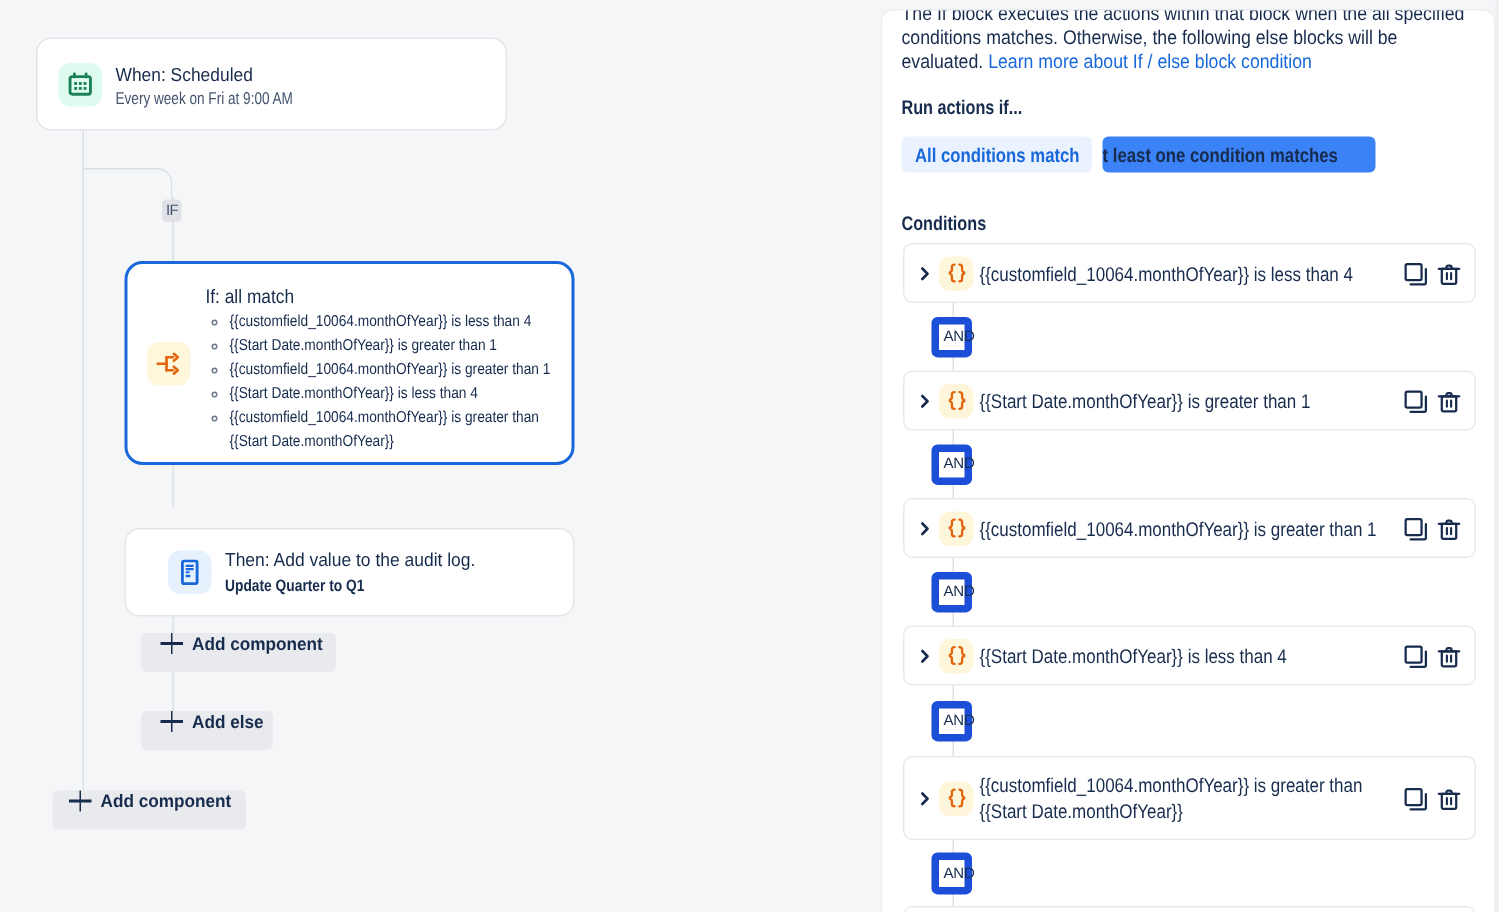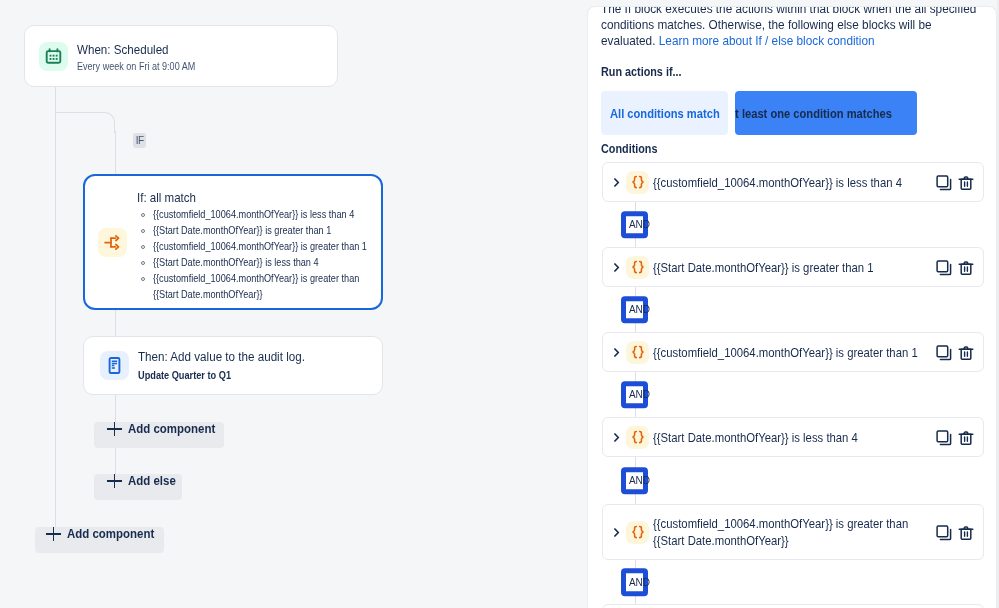--- a/index.html
+++ b/index.html
@@ -46,33 +46,33 @@
   #if-list { list-style:none; }
   #if-list { position:absolute; left:139px; top:206px; width:248px; }
   #if-list li { font-size:10.5px; color:#172b4d; line-height:16px; position:relative; padding-left:14px; letter-spacing:0px;}
   #if-list li span { display:block; transform:scaleX(0.872); transform-origin:left top; width:253px; }
   #if-list li::before {
     content:""; position:absolute; left:2px; top:6.5px; width:2.2px; height:2.2px;
     border:1px solid #6b778c; border-radius:50%; box-sizing:content-box;
   }
 
   
-  #then-card { left:83px; top:336px; width:300px; height:59px; padding-left:16px; gap:9px; }
+  #then-card { left:83px; top:352px; width:300px; height:59px; padding-left:28px; gap:9px; }
   #then-card .card-icon { background:#e7f0fd; }
   #then-card .card-sub { font-weight:bold; color:#172b4d;}
 
   
   .vline { position:absolute; background:#dcdfe4; width:1px; }
   .elbow { position:absolute; border-right:1px solid #dcdfe4; border-top:1px solid #dcdfe4;
            border-top-right-radius:10px; }
 
   #if-badge {
     position:absolute; left:108px; top:133px; width:13px; height:15px;
     background:#dfe1e6; border-radius:3px; display:flex; align-items:center; justify-content:center;
-    font-size:10px; color:#44546f; letter-spacing:-0.4px; padding-left:0.5px;margin-left:25px;
+    font-size:10px; color:#44546f; letter-spacing:-0.4px; padding-left:0.5px;
   }
 
   .add-btn {
     position:absolute; height:26px; background:#e9eaee; border-radius:4px;
     display:flex; gap:6px; padding:0 10px 0 13px;
     font-size:12px; color:#172b4d; font-weight:bold; border:none; cursor:pointer;
     font-family:"Liberation Sans", sans-serif; letter-spacing:0px; white-space:nowrap;
   }
   .add-btn > span:last-child { display:block; transform:scaleX(0.955); transform-origin:left center; white-space:nowrap; }
   .plus { position:relative; width:15px; height:14px; flex:none; }
@@ -93,21 +93,21 @@
           font-size:13.2px; line-height:15.8px; color:#172b4d; letter-spacing:0px;
           transform:scaleX(0.895); transform-origin:left top; }
   .desc-line { white-space:nowrap; }
   .desc a { color:#1868db; text-decoration:none; }
   .sec-label { position:absolute; font-size:13.2px; font-weight:bold; color:#172b4d; letter-spacing:0px; line-height:14px;
     transform:scaleX(0.82); transform-origin:left center; white-space:nowrap; }
   #run-actions-label { left:13px; top:58px; }
   #conditions-label { left:13px; top:135px; }
   .seg-row { position:absolute; left:13px; top:84px; display:flex; gap:7px; }
   .seg {
-    height:44px; border-radius:4px; display:flex; align-items:center; justify-content:center;
+    height:24px; border-radius:4px; display:flex; align-items:center; justify-content:center;
     font-size:13.2px; font-weight:bold; border:none; cursor:pointer;
     font-family:"Liberation Sans", sans-serif; letter-spacing:0px; white-space:nowrap;
     padding:10px; overflow:hidden;
   }
   .seg span { display:block; transform:scaleX(0.846); }
   .seg.active { width:127px; }
   .seg.inactive { width:182px; }
   .seg.active { background:#e9f2fe; color:#1868db; }
   .seg.inactive { background:#3b82f6; color:#172b4d;justify-content:flex-end; }
 

